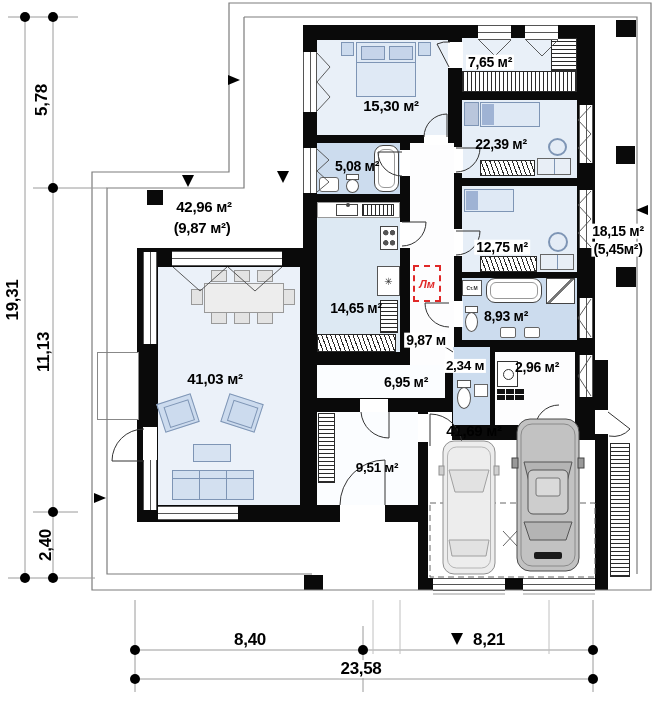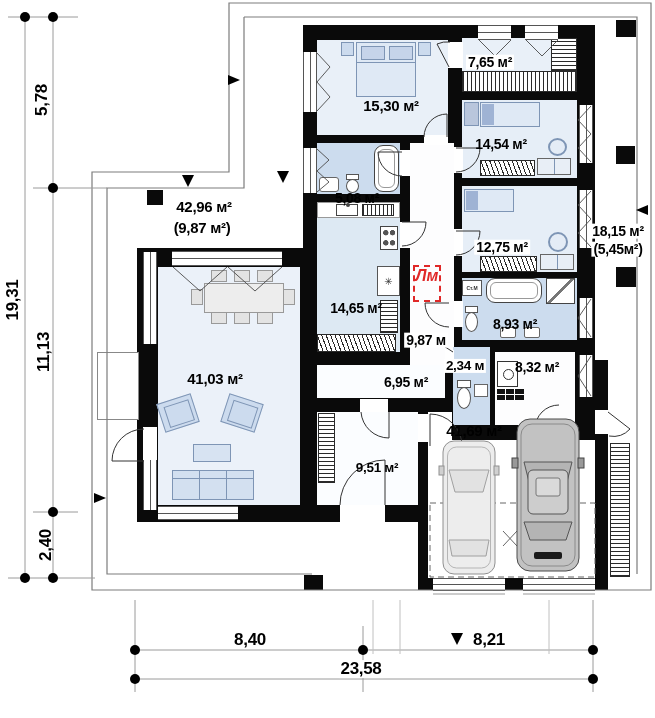--- a/index.html
+++ b/index.html
@@ -20,21 +20,21 @@
   .furn-w{position:absolute;background:#fff;border:1px solid #666;box-sizing:border-box;}
   .lbl{position:absolute;font-weight:bold;font-size:14px;color:#000;white-space:nowrap;
        transform:translate(-50%,-50%);letter-spacing:-0.3px;z-index:60;line-height:1.05;}
   .lbl.big{font-size:15px;}
   .lbl.bg{background:#fff;padding:0 2px;}
   .lbl.dim{font-size:17px;}
   .lbl.rot{transform:translate(-50%,-50%) rotate(-90deg);}
   .chair{position:absolute;background:#e3e3e3;border:1px solid #999;box-sizing:border-box;}
   .col{position:absolute;background:#0a0a0a;}
   #ladder-box{position:absolute;border:2px dashed #e02828;color:#e02828;display:flex;
-      justify-content:center;font-weight:bold;font-style:italic;font-size:16px;z-index:55;}
+      align-items:center;justify-content:center;font-weight:bold;font-style:italic;font-size:11px;z-index:55;}
   #washer-box{position:absolute;background:#fff;border:1px solid #555;color:#333;display:flex;
       align-items:center;justify-content:center;font-weight:bold;font-size:5px;z-index:45;box-sizing:border-box;}
   svg.overlay{position:absolute;left:0;top:0;z-index:50;} .z10{z-index:10;} .z20{z-index:20;} .z30{z-index:30;} .z40{z-index:40;}
 </style>
 </head>
 <body>
 
 <div id="plan">
 
   <div class="wall z10" style="left:303px;top:25px;width:292px;height:405px;"></div>
@@ -275,28 +275,28 @@
       <rect x="536" y="478" width="24" height="18" rx="2" fill="#dadada" stroke="#777"></rect>
       <path d="M530,540 L566,540 L572,522 L524,522 Z" fill="#b4b4b4" stroke="#555"></path>
       <rect x="534" y="552" width="28" height="7" rx="2" fill="#1a1a1a"></rect>
       <rect x="512" y="458" width="6" height="10" fill="#999" stroke="#444"></rect>
       <rect x="578" y="458" width="6" height="10" fill="#999" stroke="#444"></rect>
     </g>
   </svg>
 
   <div class="lbl big" style="left:215px;top:379px;">41,03 м²</div>
   <div class="lbl" style="left:356px;top:308px;">14,65 м²</div>
-  <div class="lbl" style="left:357px;top:166px;margin-top:32px;">5,08 м²</div>
+  <div class="lbl" style="left:357px;top:166px;">5,08 м²</div>
   <div class="lbl big" style="left:391px;top:106px;">15,30 м²</div>
   <div class="lbl bg" style="left:490px;top:62px;">7,65 м²</div>
-  <div class="lbl" style="left:501px;top:144px;">14,54 м²</div>
+  <div class="lbl" style="left:501px;top:144px;">22,39 м²</div>
   <div class="lbl bg" style="left:502px;top:247px;">12,75 м²</div>
-  <div class="lbl" style="left:506px;top:324px;margin-left:9px;">8,93 м²</div>
+  <div class="lbl" style="left:506px;top:316px;">8,93 м²</div>
   <div class="lbl bg" style="left:465px;top:366px;font-size:13.5px;">2,34 м</div>
-  <div class="lbl" style="left:537px;top:367px;">8,32 м²</div>
+  <div class="lbl" style="left:537px;top:367px;">2,96 м²</div>
   <div class="lbl bg" style="left:426px;top:340px;">9,87 м</div>
   <div class="lbl" style="left:406px;top:382px;">6,95 м²</div>
   <div class="lbl" style="left:377px;top:468px;font-size:13.5px;">9,51 м²</div>
   <div class="lbl big" style="left:474px;top:431px;">41,69 м²</div>
   <div class="lbl big" style="left:204px;top:207px;">42,96 м²</div>
   <div class="lbl big" style="left:202px;top:228px;">(9,87 м²)</div>
   <div class="lbl bg" style="left:618px;top:231px;">18,15 м²</div>
   <div class="lbl bg" style="left:618px;top:249px;">(5,45м²)</div>
 
   <div class="lbl dim rot" style="left:13px;top:300px;">19,31</div>

